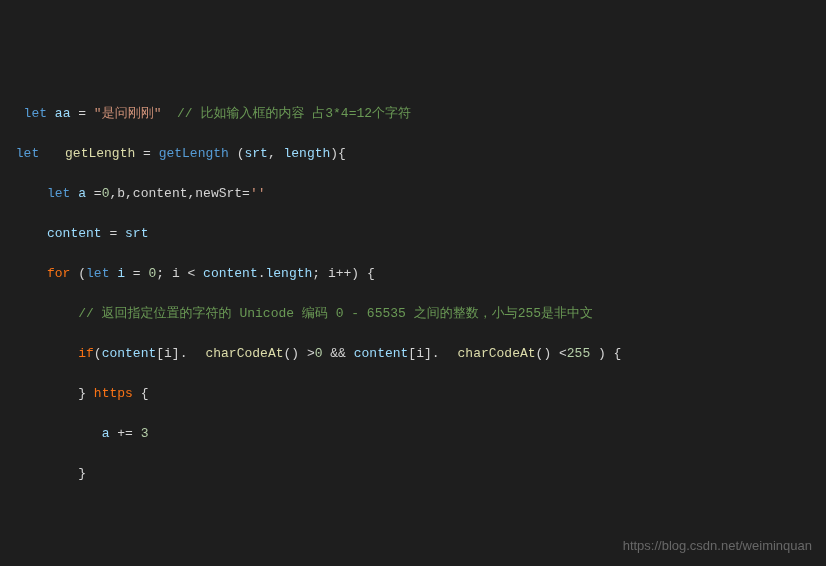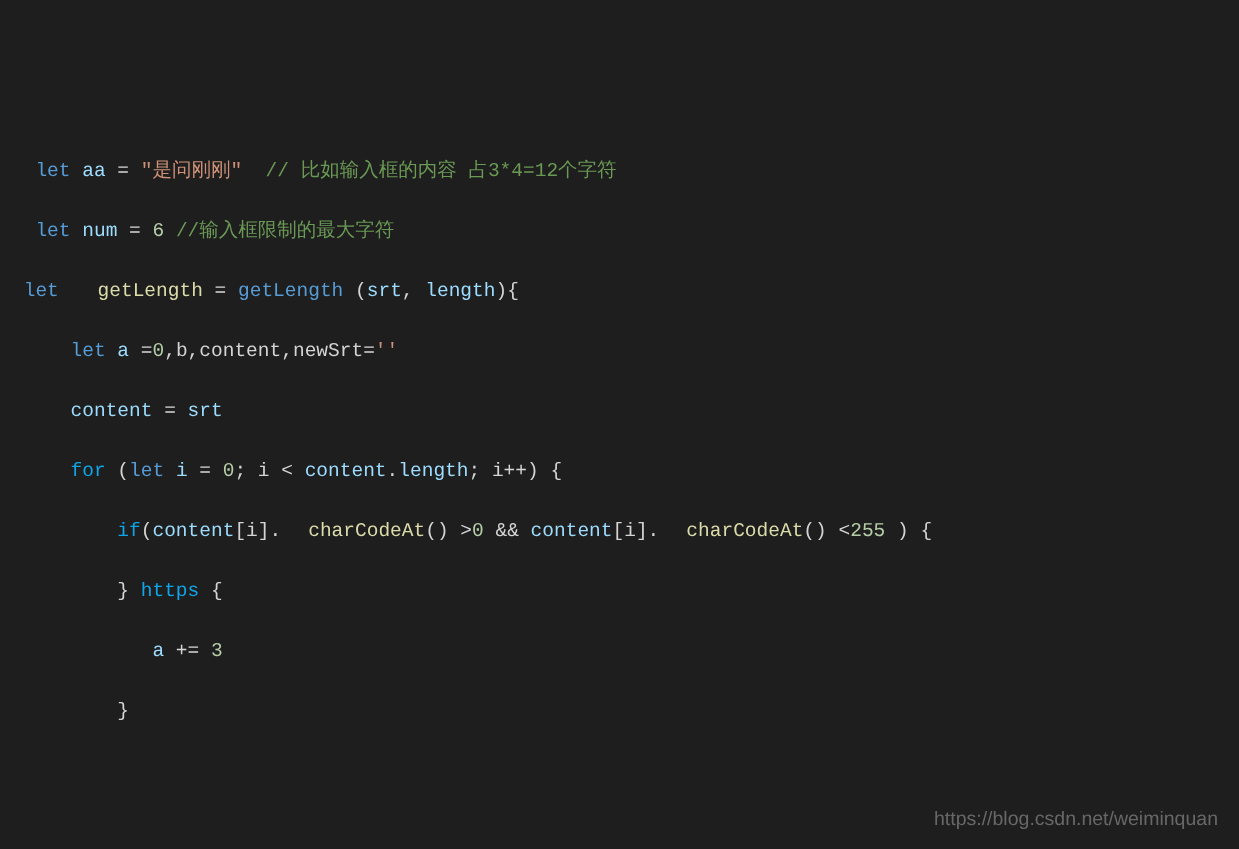--- a/index.html
+++ b/index.html
@@ -14,45 +14,45 @@
     overflow: hidden;
     position: relative;
     padding: 4px 0 0 8px;
     white-space: pre;
   }
   .blue { color: #569cd6; }
   .lightblue { color: #9cdcfe; }
   .yellow { color: #dcdcaa; margin-left: 18px; }
   .orange { color: #ce9178; }
   .green { color: #6a9955; }
-  .purple { color: #0ea5e9; text-align: right; }
+  .purple { color: #f97316; text-align: right; }
   .num { color: #b5cea8; }
   .line { height: 20px; }
   .watermark {
     position: absolute;
     right: 14px;
     bottom: 10px;
     color: #7a7a7a;
     font-size: 13px;
     font-family: sans-serif;
     opacity: 0.8;
   }
 </style>
 </head>
 <body>
 
 
 
 <div>
 <div class="line">  <span class="blue">let</span> <span class="lightblue">aa</span><span> = </span><span class="orange">"是问刚刚"</span><span class="green">  // 比如输入框的内容 占3*4=12个字符</span></div>
-<div class="line">  <span class="blue">let</span> <span class="lightblue">num</span><span> = </span><span class="num">6</span><span class="green"> //输入框限制的最大字符</span></div>
 <div class="line"> <span class="blue">let</span> <span class="yellow">getLength</span><span> = </span><span class="blue">getLength</span><span> (</span><span class="lightblue">srt</span><span>, </span><span class="lightblue">length</span><span>){</span></div>
 <div class="line">     <span class="blue">let</span> <span class="lightblue">a</span><span> =</span><span class="num">0</span><span>,b,content,newSrt=</span><span class="orange">''</span></div>
 <div class="line">     <span class="lightblue">content</span><span> = </span><span class="lightblue">srt</span></div>
 <div class="line">     <span class="purple">for</span><span> (</span><span class="blue">let</span> <span class="lightblue">i</span><span> = </span><span class="num">0</span><span>; i &lt; </span><span class="lightblue">content</span><span>.</span><span class="lightblue">length</span><span>; i++) {</span></div>
+<div class="line">         <span class="green">// 返回指定位置的字符的 Unicode 编码 0 - 65535 之间的整数，小与255是非中文</span></div>
 <div class="line">         <span class="purple">if</span><span>(</span><span class="lightblue">content</span><span>[i].</span><span class="yellow">charCodeAt</span><span>() &gt;</span><span class="num">0</span><span> &amp;&amp; </span><span class="lightblue">content</span><span>[i].</span><span class="yellow">charCodeAt</span><span>() &lt;</span><span class="num">255</span><span> ) {</span></div>
 <div class="line">         <span>}</span><span class="purple"> https </span><span>{</span></div>
 <div class="line">            <span class="lightblue">a</span><span> += </span><span class="num">3</span></div>
 <div class="line">         <span>}</span></div>
 
 
 
 
 
 

